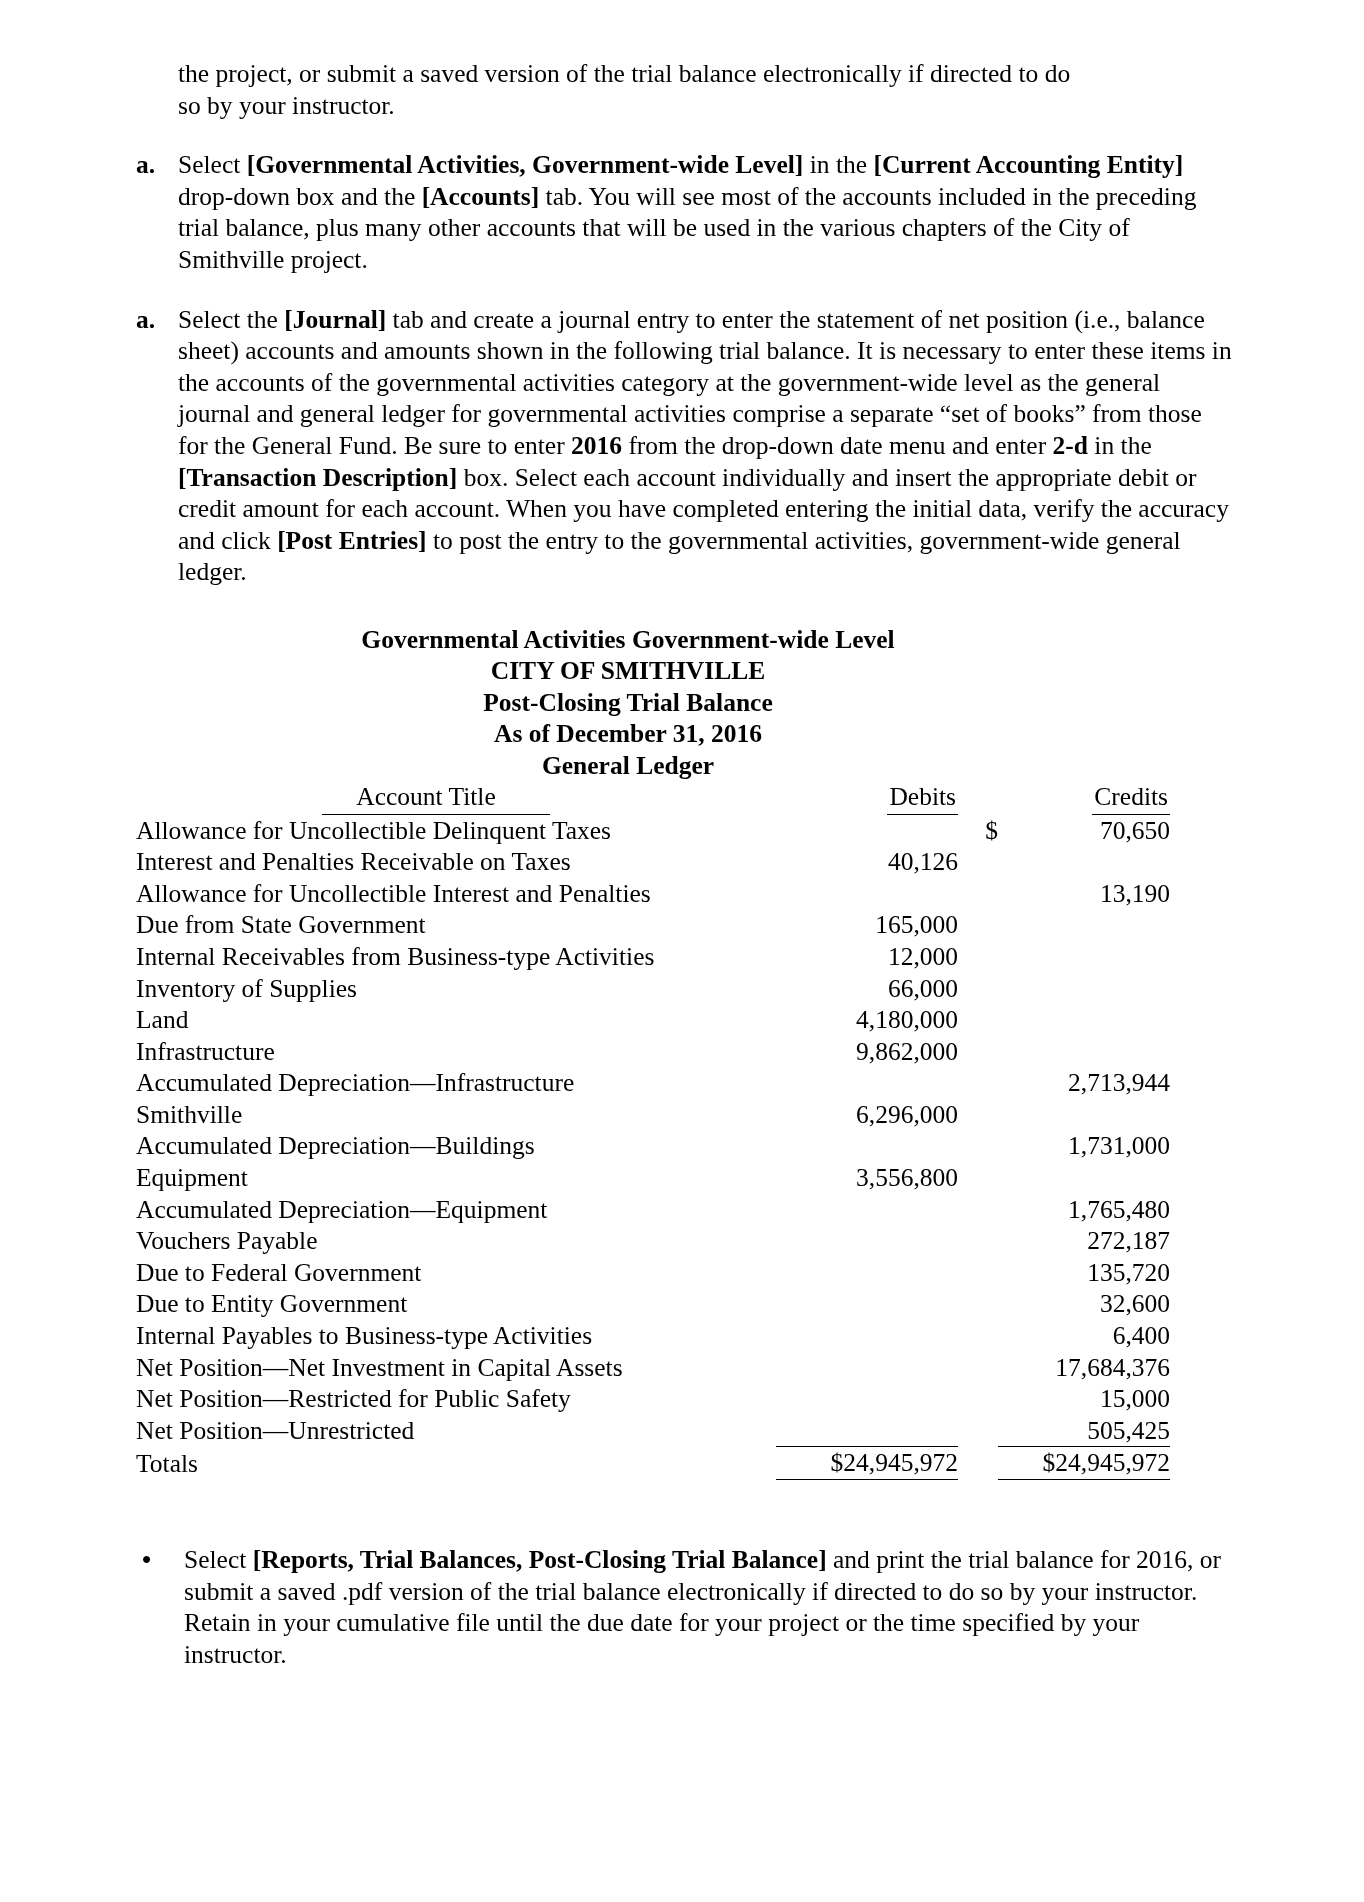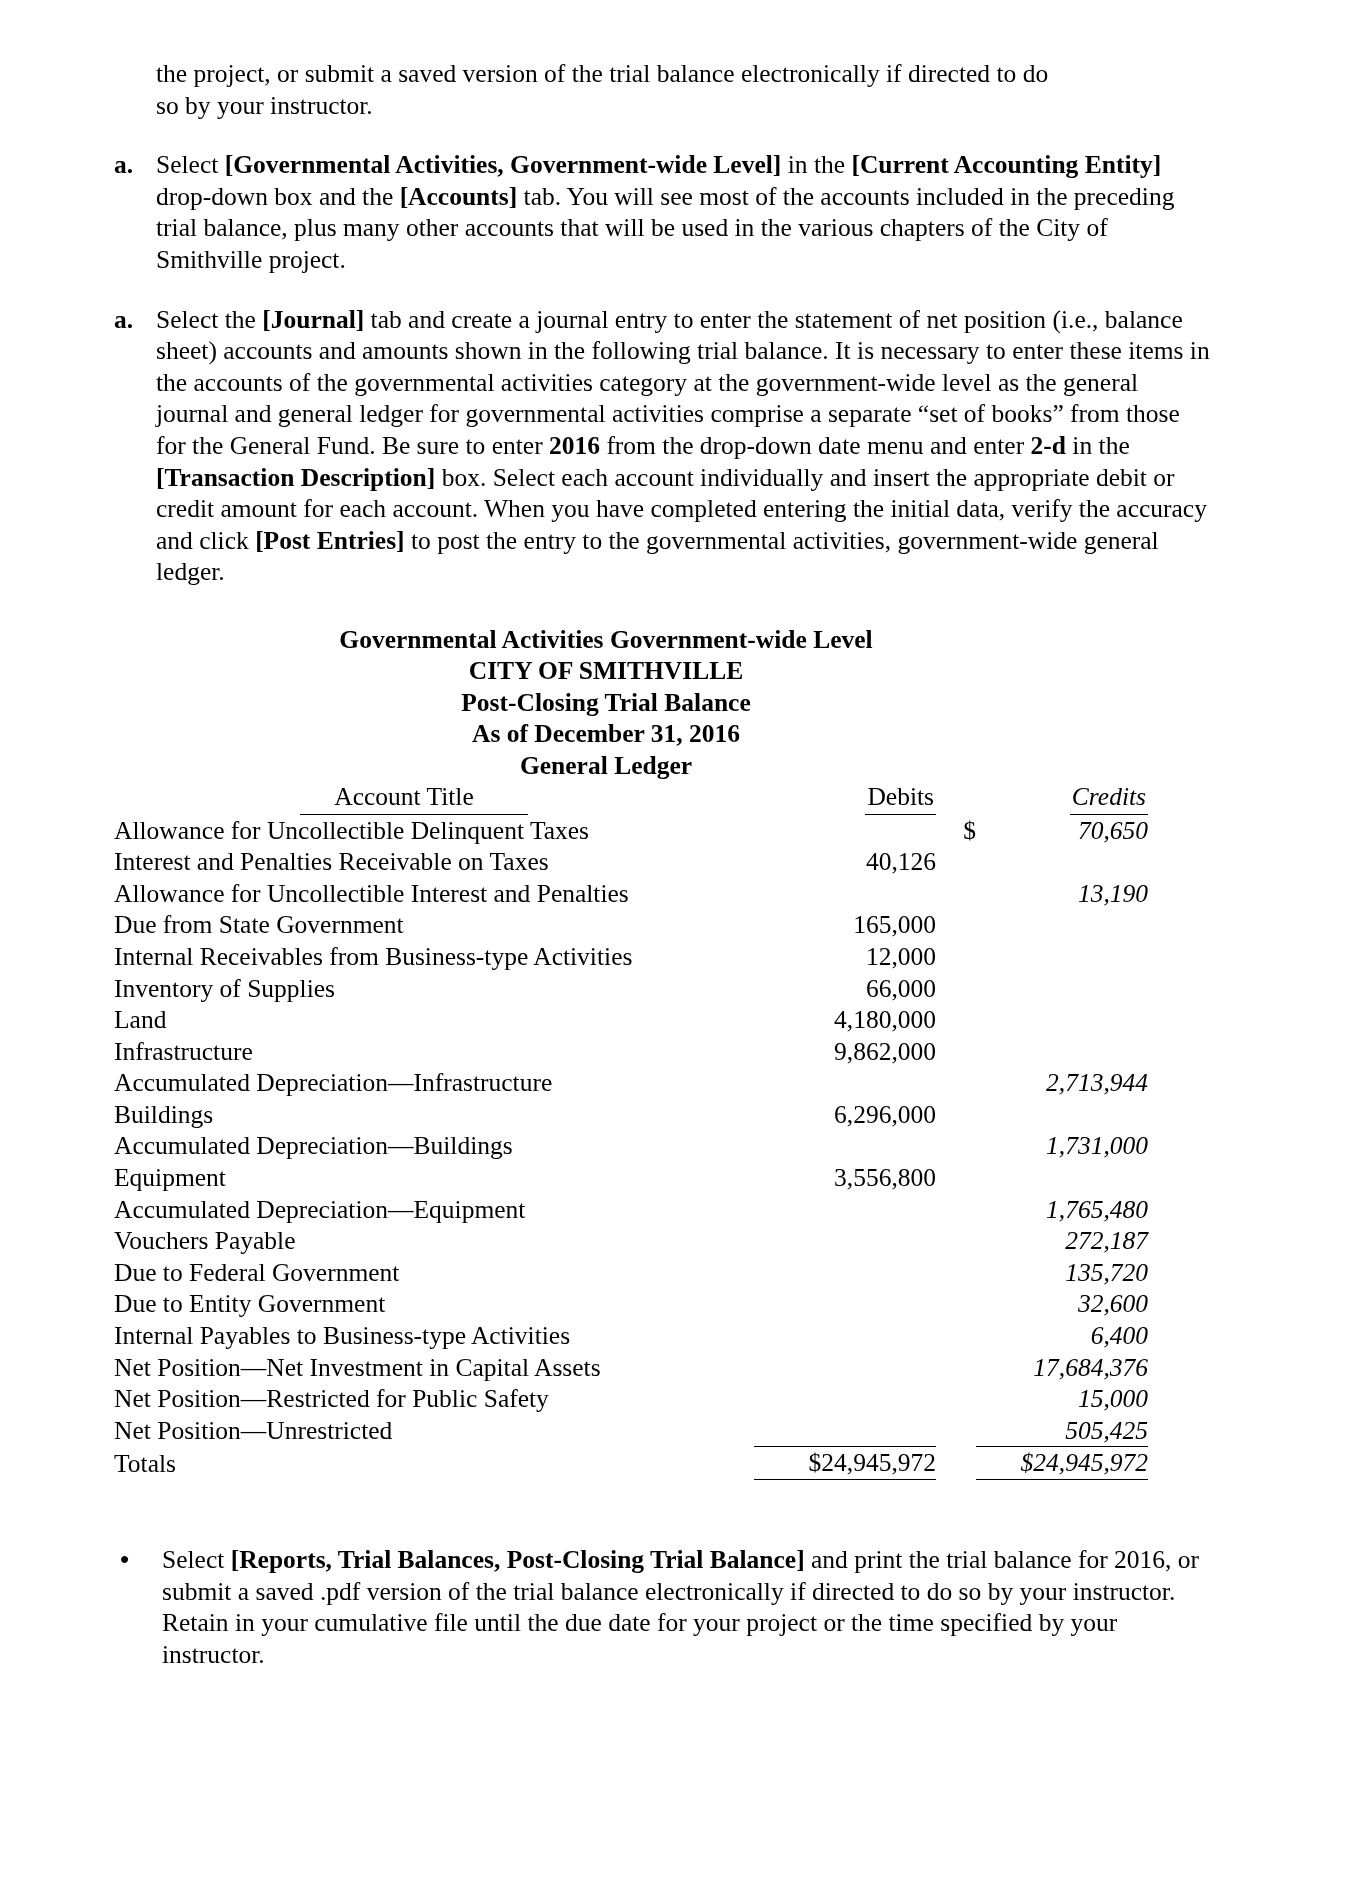--- a/index.html
+++ b/index.html
@@ -17,21 +17,21 @@
   }
   .page {
     position: absolute;
     left: 0; top: 0;
     width: 1364px;
     height: 1902px;
     padding: 0;
   }
   .content {
     position: absolute;
-    left: 114px;
+    left: 136px;
     top: 58px;
     width: 1100px;
   }
 
   
   .para {
     font-size: 25.5px;
     line-height: 31.6px;
     text-align: left;
     margin: 0;
@@ -86,21 +86,21 @@
   }
   table.tb td, table.tb th {
     padding: 0;
     vertical-align: bottom;
     font-weight: normal;
   }
   .col-title   { width: 600px; text-align: left; padding-left: 10px; }
   .col-dsym    { width: 40px;  text-align: right; }
   .col-debit   { width: 182px; text-align: right; }
   .col-csym    { width: 40px;  text-align: right; padding-left: 18px;}
-  .col-credit  { width: 172px; text-align: right; font-style: italic; }
+  .col-credit  { width: 172px; text-align: right; }
 
   .hdr-title {
     text-align: center;
     padding-left: 0;
   }
   .hdr-title span {
     display: inline-block;
     border-bottom: 1.5px solid #000;
     padding: 0 54px 1px 34px;
   }
@@ -227,21 +227,21 @@
               <td class="col-credit"></td>
             </tr>
             <tr>
               <td class="col-title">Accumulated Depreciation—Infrastructure</td>
               <td class="col-dsym"></td>
               <td class="col-debit"></td>
               <td class="col-csym"></td>
               <td class="col-credit">2,713,944</td>
             </tr>
             <tr>
-              <td class="col-title">Buildings</td>
+              <td class="col-title">Smithville</td>
               <td class="col-dsym"></td>
               <td class="col-debit">6,296,000</td>
               <td class="col-csym"></td>
               <td class="col-credit"></td>
             </tr>
             <tr>
               <td class="col-title">Accumulated Depreciation—Buildings</td>
               <td class="col-dsym"></td>
               <td class="col-debit"></td>
               <td class="col-csym"></td>

